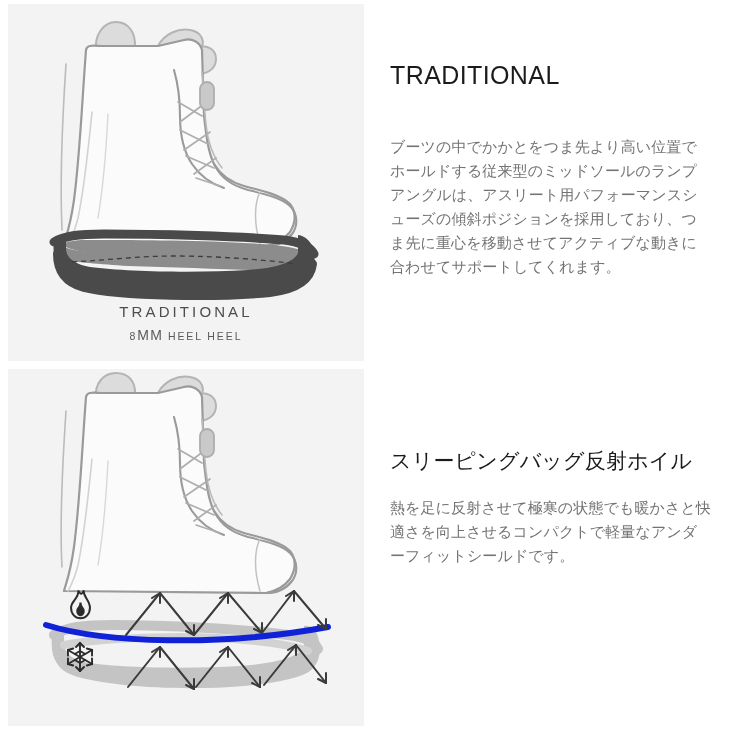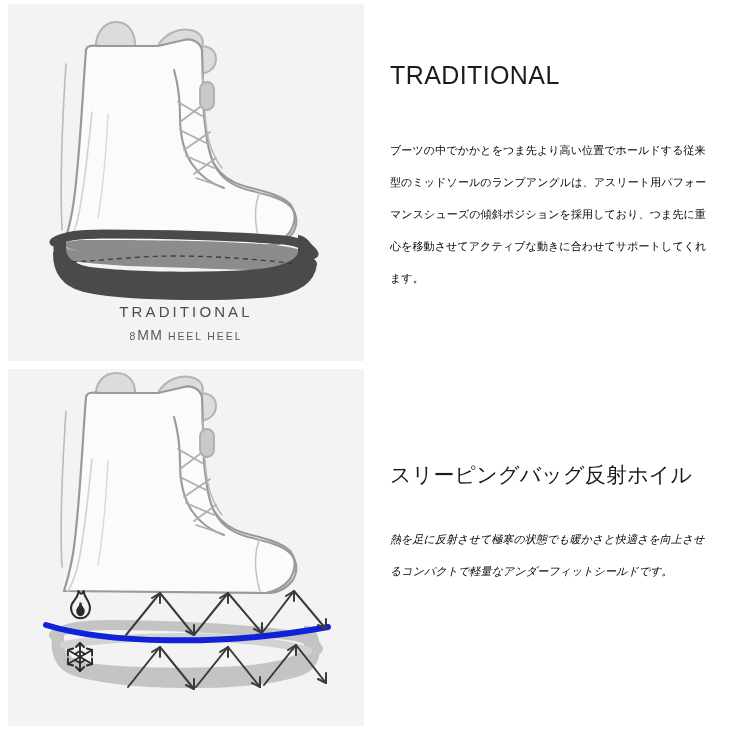--- a/index.html
+++ b/index.html
@@ -44,30 +44,30 @@
   
   .textcol{position:absolute;left:390px;width:322px;}
   .sec-title{
     color:#1b1b1b;
     font-weight:400;
     line-height:1.25;
   }
   #title-1{font-size:25px;letter-spacing:0.4px;}
   #title-2{font-size:21px;letter-spacing:0.2px;}
   .sec-body{
-    color:#000000;
-    font-size:11px;
-    line-height:32px;
+    color:#737373;
+    font-size:15px;
+    line-height:24px;
     letter-spacing:0.1px;
     font-family:"DejaVu Sans","Liberation Sans",sans-serif;
   }
   #block-1{top:60px;}
   #block-1 .sec-body{margin-top:44px;}
-  #block-2{top:462px;}
-  #block-2 .sec-body{margin-top:36px;font-style:italic;}
+  #block-2{top:448px;}
+  #block-2 .sec-body{margin-top:22px;}
 </style>
 </head>
 <body>
 
 <div class="stage">
 
   <div class="panel" id="panel-top">
     <svg viewBox="0 0 356 357" xmlns="http://www.w3.org/2000/svg">
       <g fill="none" stroke="#9a9a9a" stroke-width="2.1" stroke-linecap="round" stroke-linejoin="round">
 

